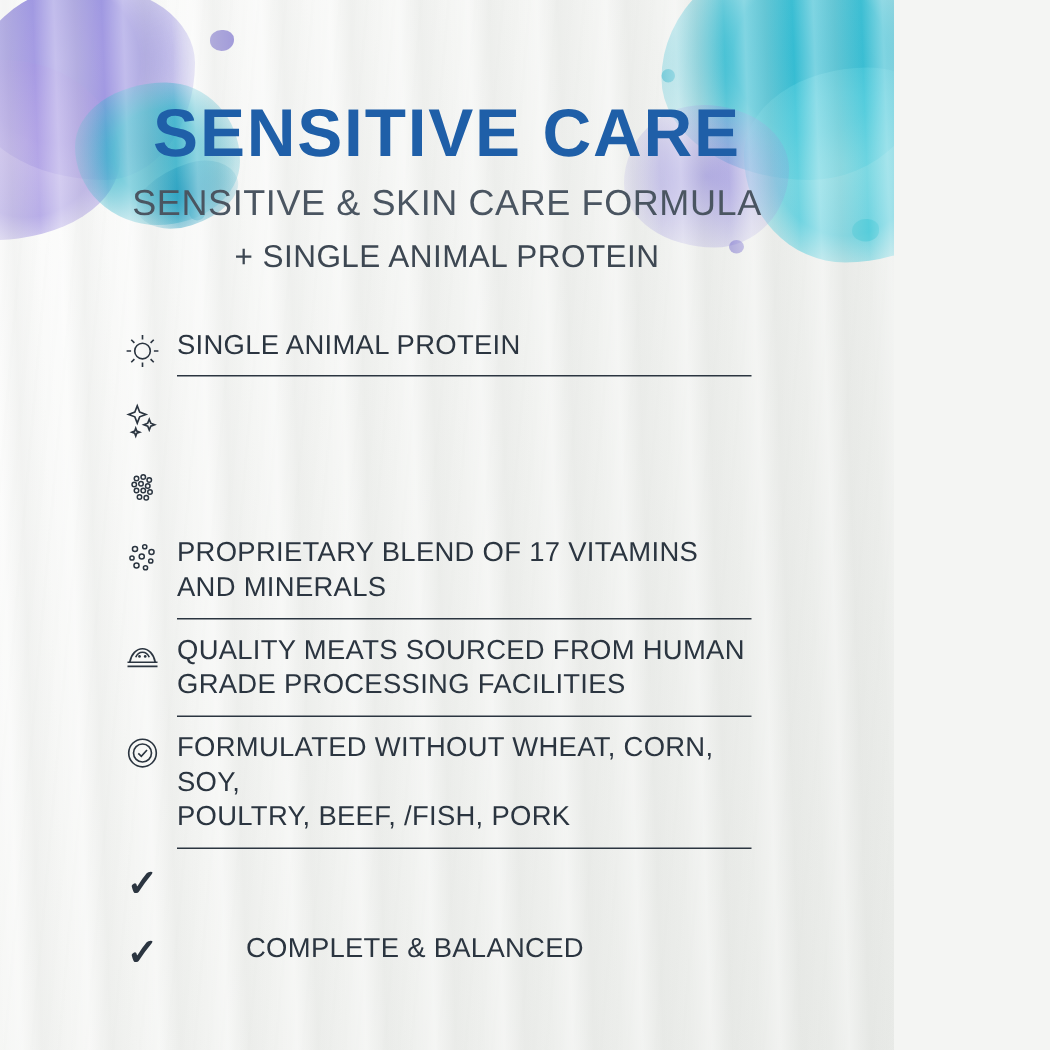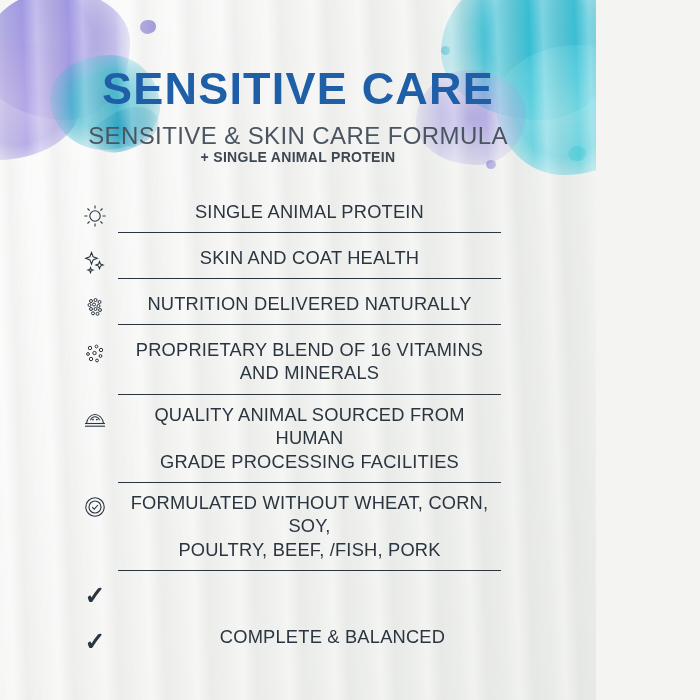--- a/index.html
+++ b/index.html
@@ -110,41 +110,40 @@
   }
   .subtitle {
     margin-top: 13px;
     font-size: 24px;
     font-weight: normal;
     letter-spacing: .4px;
     color: #4a5561;
     line-height: 1;
   }
   .subtitle2 {
-    margin-top: 2px;
-    font-size: 14px;
-    font-weight: bold;
+    margin-top: 13px;
+    font-size: 21px;
+    font-weight: normal;
     letter-spacing: .3px;
     color: #3d4752;
     line-height: 1;
   }
 
   
   .features {
     position: relative;
     z-index: 5;
     margin: 28px 0 0 0;
     padding: 0 95px 0 72px;
     list-style: none;
   }
   .feature {
     display: flex;
     align-items: flex-start;
     min-height: 46px;
-    text-align: center;
   }
   .feat-icon {
     flex: 0 0 46px;
     height: 44px;
     display: flex;
     align-items: center;
     justify-content: center;
     color: #2b3540;
     padding-top: 2px;
   }
@@ -219,79 +218,73 @@
       </span>
     </li>
 
     <li class="feature">
       <span class="feat-icon">
         <svg width="26" height="26" viewBox="0 0 26 26" fill="none" stroke="#2b3540" stroke-width="1.1">
           <path d="M9.5 3.5l1.6 4.2 4.2 1.6-4.2 1.6-1.6 4.2-1.6-4.2L3.7 9.3l4.2-1.6z"></path>
           <path d="M17.5 12.5l1 2.6 2.6 1-2.6 1-1 2.6-1-2.6-2.6-1 2.6-1z"></path>
           <path d="M8.5 18.5l.7 1.9 1.9.7-1.9.7-.7 1.9-.7-1.9-1.9-.7 1.9-.7z"></path>
         </svg>
-      </span>
-      <span class="feat-text-wrap">
-        <span class="feat-text">SKIN AND COAT HEALTH</span>
       </span>
     </li>
 
     <li class="feature">
       <span class="feat-icon">
         <svg width="26" height="26" viewBox="0 0 26 26" fill="none" stroke="#2b3540" stroke-width="1">
           <circle cx="9" cy="6" r="1.5"></circle>
             <circle cx="13.5" cy="5" r="1.5"></circle>
             <circle cx="17.5" cy="7" r="1.5"></circle>
           <circle cx="7.5" cy="10" r="1.5"></circle>
             <circle cx="12" cy="9.5" r="1.5"></circle>
             <circle cx="16.5" cy="11" r="1.5"></circle>
           <circle cx="9" cy="14" r="1.5"></circle>
             <circle cx="13.5" cy="14" r="1.5"></circle>
             <circle cx="18" cy="15" r="1.5"></circle>
           <circle cx="11" cy="18.3" r="1.5"></circle>
             <circle cx="15.5" cy="18.8" r="1.5"></circle>
         </svg>
       </span>
-      <span class="feat-text-wrap">
-        <span class="feat-text">NUTRITION DELIVERED NATURALLY</span>
-      </span>
     </li>
 
     <li class="feature">
       <span class="feat-icon">
         <svg width="26" height="26" viewBox="0 0 26 26" fill="none" stroke="#2b3540" stroke-width="1">
           <circle cx="8" cy="7" r="1.7"></circle>
             <circle cx="14.5" cy="5.5" r="1.4"></circle>
             <circle cx="19" cy="9" r="1.7"></circle>
           <circle cx="6" cy="13" r="1.4"></circle>
             <circle cx="12.5" cy="12" r="1.7"></circle>
             <circle cx="18.5" cy="15" r="1.4"></circle>
           <circle cx="9" cy="18" r="1.7"></circle>
             <circle cx="15" cy="19.5" r="1.4"></circle>
         </svg>
       </span>
       <span class="feat-text-wrap">
-        <span class="feat-text">PROPRIETARY BLEND OF 16 VITAMINS
+        <span class="feat-text">PROPRIETARY BLEND OF 17 VITAMINS
 AND MINERALS</span>
       </span>
     </li>
 
     <li class="feature">
       <span class="feat-icon">
         <svg width="28" height="26" viewBox="0 0 28 26" fill="none" stroke="#2b3540" stroke-width="1.1">
           <path d="M4 17.5h20"></path>
           <path d="M5.5 17.5c1-5.5 4.5-9 8.5-9s7.5 3.5 8.5 9"></path>
           <path d="M9.5 14.2c.8-2.1 2.4-3.4 4.5-3.4s3.7 1.3 4.5 3.4"></path>
           <circle cx="12" cy="13.6" r="0.9" fill="#2b3540" stroke="none"></circle>
           <circle cx="15.8" cy="13.6" r="0.9" fill="#2b3540" stroke="none"></circle>
           <path d="M4 20.2h20"></path>
         </svg>
       </span>
       <span class="feat-text-wrap">
-        <span class="feat-text">QUALITY ANIMAL SOURCED FROM HUMAN
+        <span class="feat-text">QUALITY MEATS SOURCED FROM HUMAN
 GRADE PROCESSING FACILITIES</span>
       </span>
     </li>
 
     <li class="feature">
       <span class="feat-icon">
         <svg width="26" height="26" viewBox="0 0 26 26" fill="none" stroke="#2b3540" stroke-width="1.1">
           <circle cx="13" cy="13" r="9.2"></circle>
           <circle cx="13" cy="13" r="6"></circle>
           <path d="M10.2 13.2l2 2 3.8-4.2"></path>

